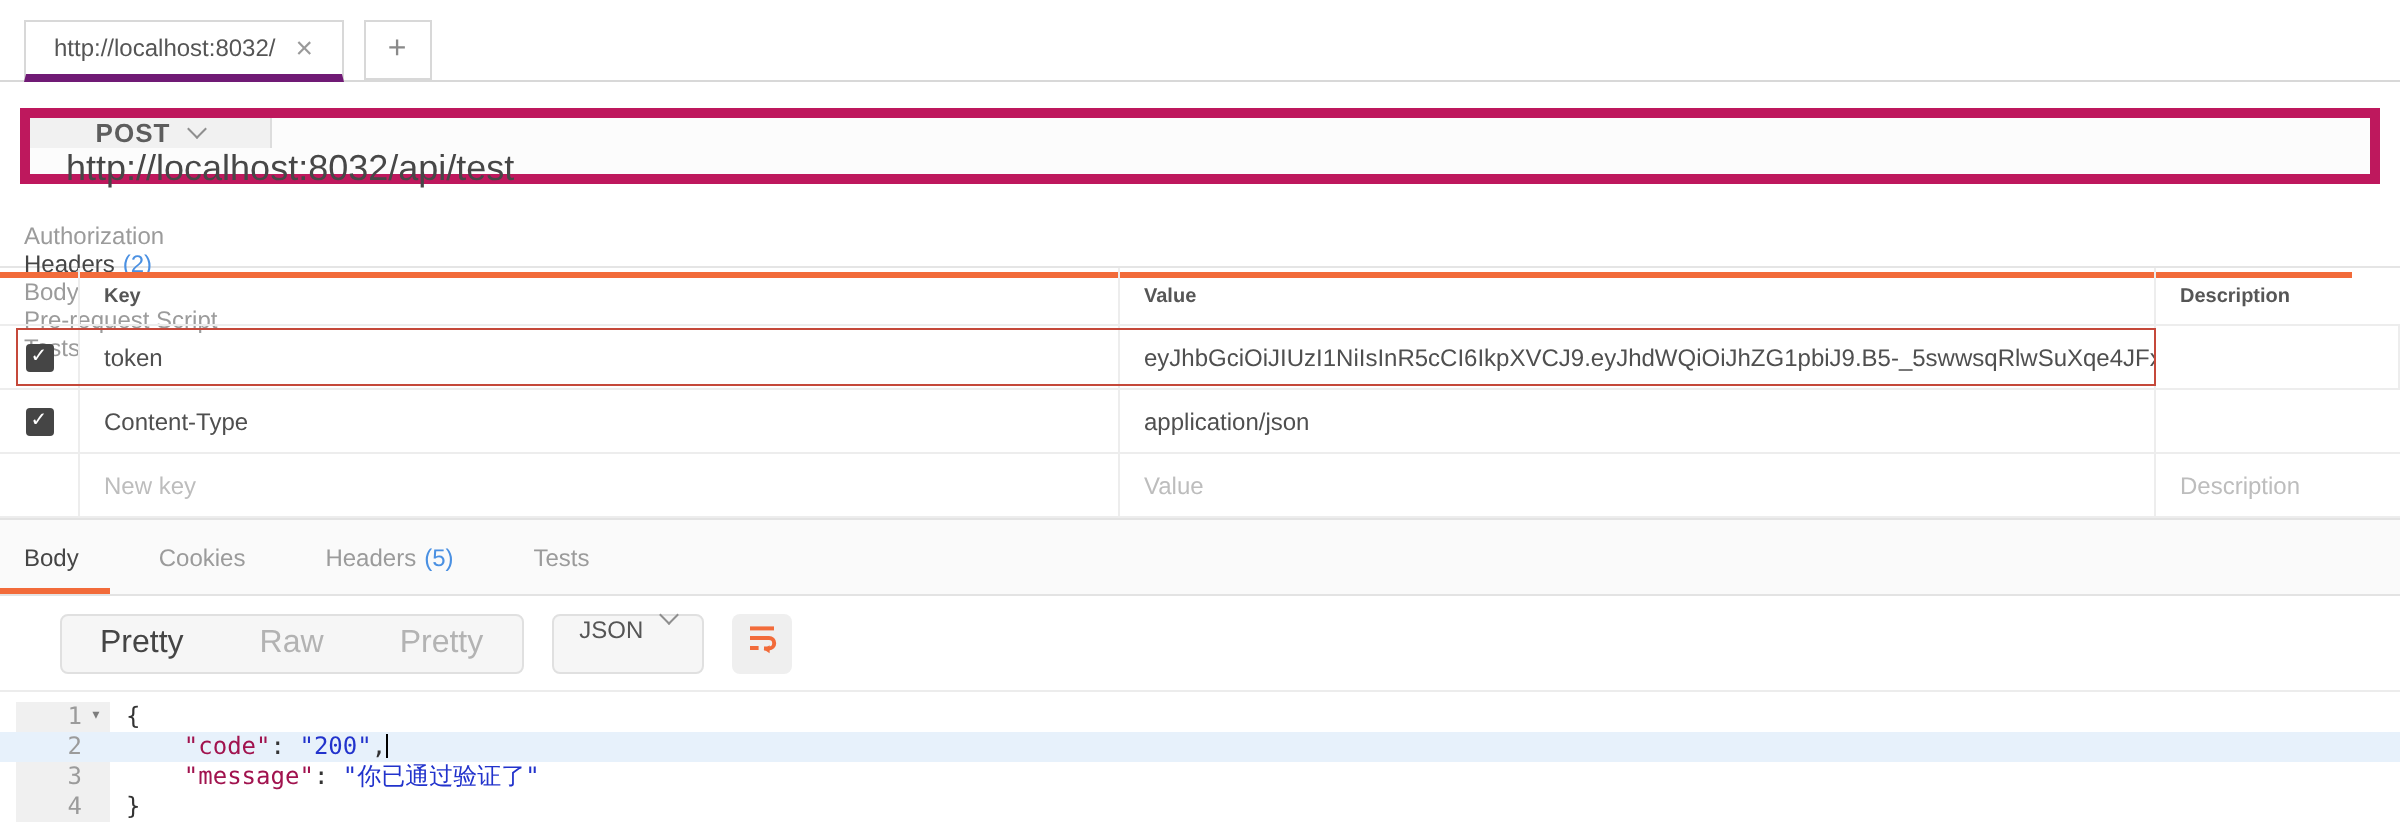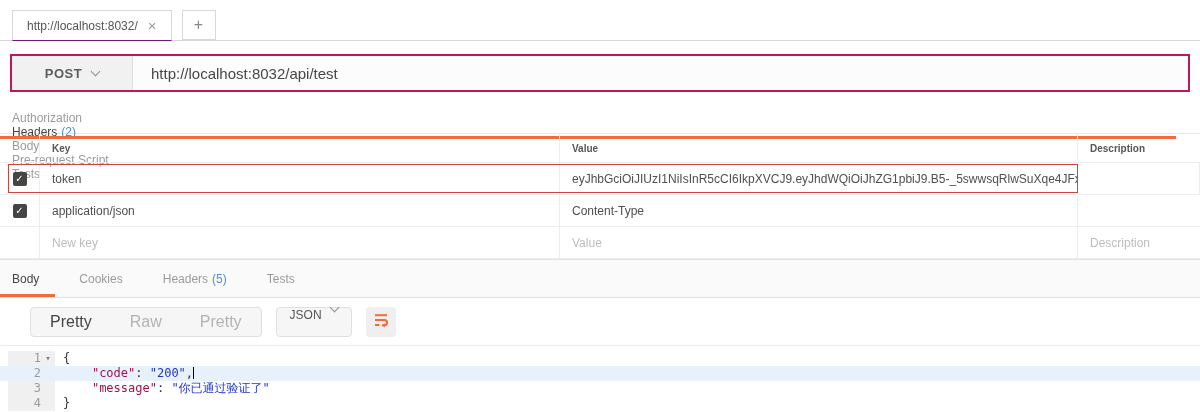--- a/index.html
+++ b/index.html
@@ -1,29 +1,29 @@
 <!DOCTYPE html>
 <html><head>
 <meta charset="utf-8">
 <style>
   * { margin:0; padding:0; box-sizing:border-box; }
   html,body { width:1200px; height:412px; background:#fff; font-family:"Liberation Sans", sans-serif; overflow:hidden; }
 
   
   .tabbar { display:flex; align-items:flex-end; height:41px; padding:10px 0 0 12px; border-bottom:1px solid #d8d8d8; }
   .wtab { height:30px; border:1px solid #d8d8d8; background:#fff; display:flex; align-items:center; padding:0 14px; margin-right:3px; font-size:12px; color:#a3a3a3; white-space:nowrap; }
-  .wtab.active { height:31px; margin-bottom:-1px; border-bottom:1px solid #701a75; color:#555; }
+  .wtab.active { height:31px; margin-bottom:-1px; border-bottom:4px solid #701a75; color:#555; }
   .wtab .close { margin-left:10px; color:#9a9a9a; font-size:15px; line-height:1; }
   .wtab-plus { height:30px; width:34px; border:1px solid #d8d8d8; background:#fff; display:flex; align-items:center; justify-content:center; color:#8a8a8a; font-size:16px; margin-left:7px; }
 
   
-  .urlbar { margin:13px 10px 0 10px; height:38px; border:2px solid #be185d; display:flex; background:#fcfcfc; }
+  .urlbar { margin:13px 10px 0 10px; height:38px; border:5px solid #be185d; display:flex; background:#fcfcfc;flex-direction:column; }
   .method { width:121px; background:#f1f1f1; border-right:1px solid #ddd; display:flex; align-items:center; justify-content:center; gap:10px; color:#5d5d5d; font-weight:bold; font-size:13px; letter-spacing:.5px; }
   .chev { display:inline-block; width:7px; height:7px; border-right:1.6px solid #8f8f8f; border-bottom:1.6px solid #8f8f8f; transform:rotate(45deg); margin-top:-4px; }
-  .url-text { flex:1; display:flex; align-items:center; padding-left:18px; color:#474747; font-size:15px; }
+  .url-text { flex:1; display:flex; align-items:center; padding-left:18px; color:#474747; font-size:18px; }
 
   
   .req-tabs { margin-top:19px; height:23px; display:flex; padding-left:12px; border-bottom:1px solid #e5e5e5; font-size:12px; color:#9b9b9b;flex-direction:column; }
   .rtab { margin-right:40px; display:flex; align-items:flex-start; position:relative; white-space:nowrap; }
   .rtab.active { color:#454545; }
   .rtab .count { color:#4a90e2; margin-left:4px; }
   .rtab.active::after { content:""; position:absolute; left:-16px; right:-16px; bottom:0; height:3px; background:#f26b3a; }
 
   
   .tbl { width:100%; font-size:12px; }
@@ -122,22 +122,22 @@
     <div class="tcell"></div>
     <div class="annotation"></div>
   </div>
 
   <div class="trow">
     <div class="tcell cb-cell">
       <span class="checkbox">
           <span>✓</span>
         </span>
     </div>
+    <div class="tcell">Content-Type</div>
     <div class="tcell">application/json</div>
-    <div class="tcell">Content-Type</div>
     <div class="tcell"></div>
   </div>
 
   <div class="trow">
     <div class="tcell cb-cell"></div>
     <div class="tcell placeholder">New key</div>
     <div class="tcell placeholder">Value</div>
     <div class="tcell placeholder">Description</div>
   </div>
 </div>

